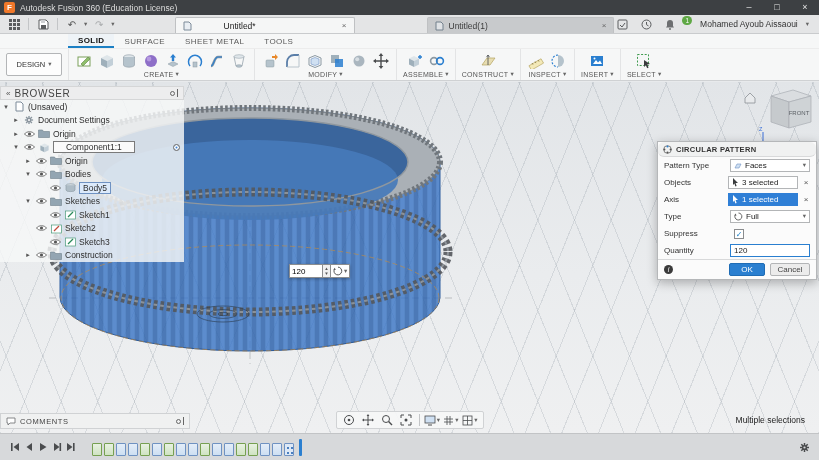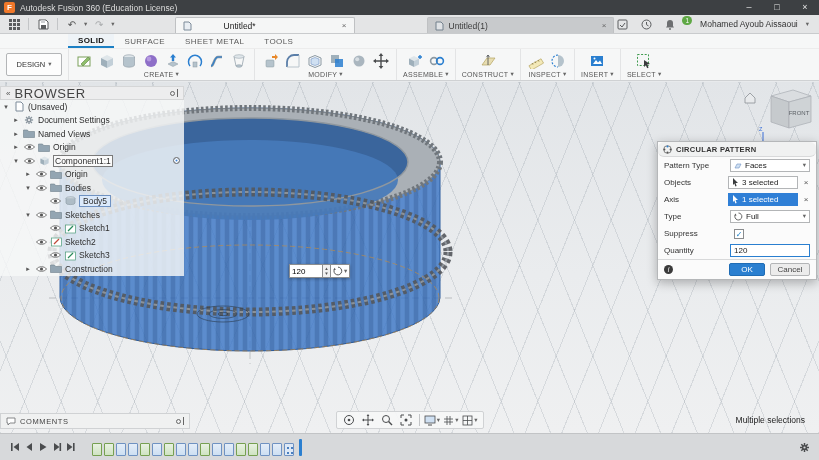--- a/index.html
+++ b/index.html
@@ -47,29 +47,29 @@
   .gridlines { position:absolute; inset:0;
     background-image:
       repeating-linear-gradient(68deg, rgba(145,155,165,.26) 0 1px, transparent 1px 34px),
       repeating-linear-gradient(-68deg, rgba(145,155,165,.26) 0 1px, transparent 1px 34px);
   }
   .objwrap { position:absolute; left:45px; top:20px; }
 
   
   .browser { position:absolute; left:0; top:4px; width:184px; background:rgba(247,248,248,.82); }
   .b-head { height:14px; background:#ededee; border:1px solid #d5d6d7; display:flex; align-items:center; padding:0 5px; gap:4px; }
-  .b-title { font-size:13px; letter-spacing:.6px; color:#444; }
+  .b-title { font-size:10px; letter-spacing:.6px; color:#444; }
   .tgl { margin-left:auto; display:flex; align-items:center; gap:2px; }
   .tgl .dot { width:5px; height:5px; border:1px solid #666; border-radius:50%; }
   .tgl .bar { width:1px; height:8px; background:#666; }
   .t-row { height:13.5px; display:flex; align-items:center; font-size:8.5px; color:#2e2e2e; gap:3px; padding-right:4px; }
   .t-arrow { width:8px; text-align:center; color:#555; font-size:7px; flex:0 0 8px; }
   .t-eye, .t-ico { display:flex; align-items:center; justify-content:center; flex:0 0 12px; }
   .t-label { white-space:nowrap; }
-  .boxed { border:1px solid #7a7a7a; background:#fafafa; padding:0 1px; }
+  .boxed { border:1px solid #7a7a7a; background:#fafafa; padding:0 12px; }
   .boxed-sel { border:1px solid #6f92c2; background:#dceafb; padding:0 3px; }
   .radio { margin-left:auto; width:7px; height:7px; border:1px solid #666; border-radius:50%; background:#fff; box-shadow:inset 0 0 0 1.5px #fff, inset 0 0 0 4px #3b82d8; }
 
   
   .viewcube { position:absolute; right:4px; top:4px; width:74px; height:64px; }
 
   
   .dialog { position:absolute; right:2px; top:59px; width:160px; background:#fbfbfb; border:1px solid #b5b7b9; box-shadow:0 3px 10px rgba(0,0,0,.28); font-size:8px; }
   .d-head { height:15px; background:#f0f1f1; border-bottom:1px solid #d8d9da; display:flex; align-items:center; gap:4px; padding:0 5px;border-radius:6px; }
   .d-title { font-size:7.5px; font-weight:bold; letter-spacing:.3px; color:#333; }
@@ -523,29 +523,20 @@
               <line x1="2.3" y1="2.3" x2="8.7" y2="8.7"></line>
               <line x1="8.7" y1="2.3" x2="2.3" y2="8.7"></line>
             </g>
             <circle cx="5.5" cy="5.5" r="2.6" fill="#8a959e"></circle>
             <circle cx="5.5" cy="5.5" r="1.1" fill="#fff"></circle>
           </svg>
         </span>
       <span class="t-label">Document Settings</span>
     </div>
 
-    <div class="t-row" style="padding-left:12px">
-      <span class="t-arrow">▸</span>
-      <span class="t-ico">
-          <svg width="12" height="9" viewBox="0 0 12 9">
-            <path d="M.5 1 h4 l1 1.5 h6 v6 h-11 z" fill="#93a5b2" stroke="#6e7f8c" stroke-width=".6"></path>
-          </svg>
-        </span>
-      <span class="t-label">Named Views</span>
-    </div>
 
     <div class="t-row" style="padding-left:12px">
       <span class="t-arrow">▸</span>
       <span class="t-eye">
           <svg width="11" height="8" viewBox="0 0 11 8">
             <path d="M.5 4 C2.5 1 8.5 1 10.5 4 C8.5 7 2.5 7 .5 4 Z" fill="#fff" stroke="#555" stroke-width=".8"></path>
             <circle cx="5.5" cy="4" r="1.6" fill="#555"></circle>
           </svg>
         </span>
       <span class="t-ico">

